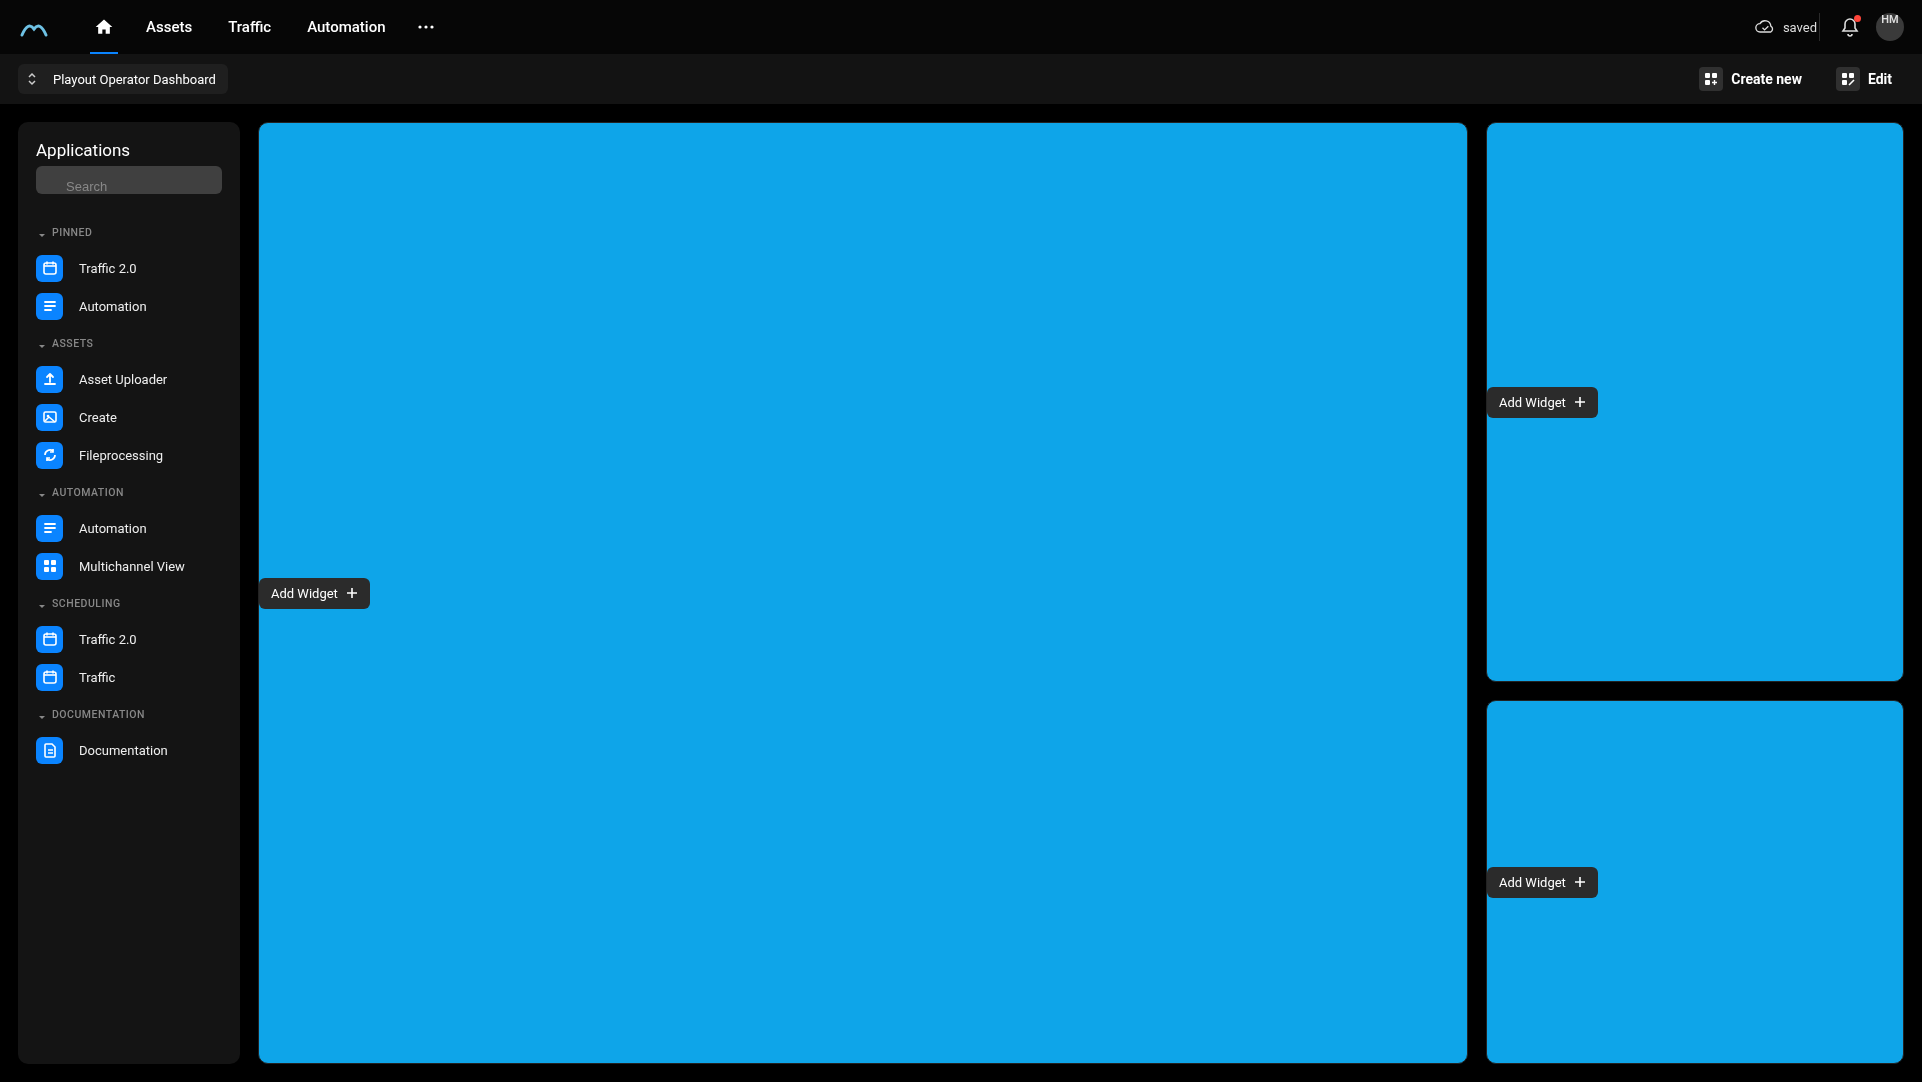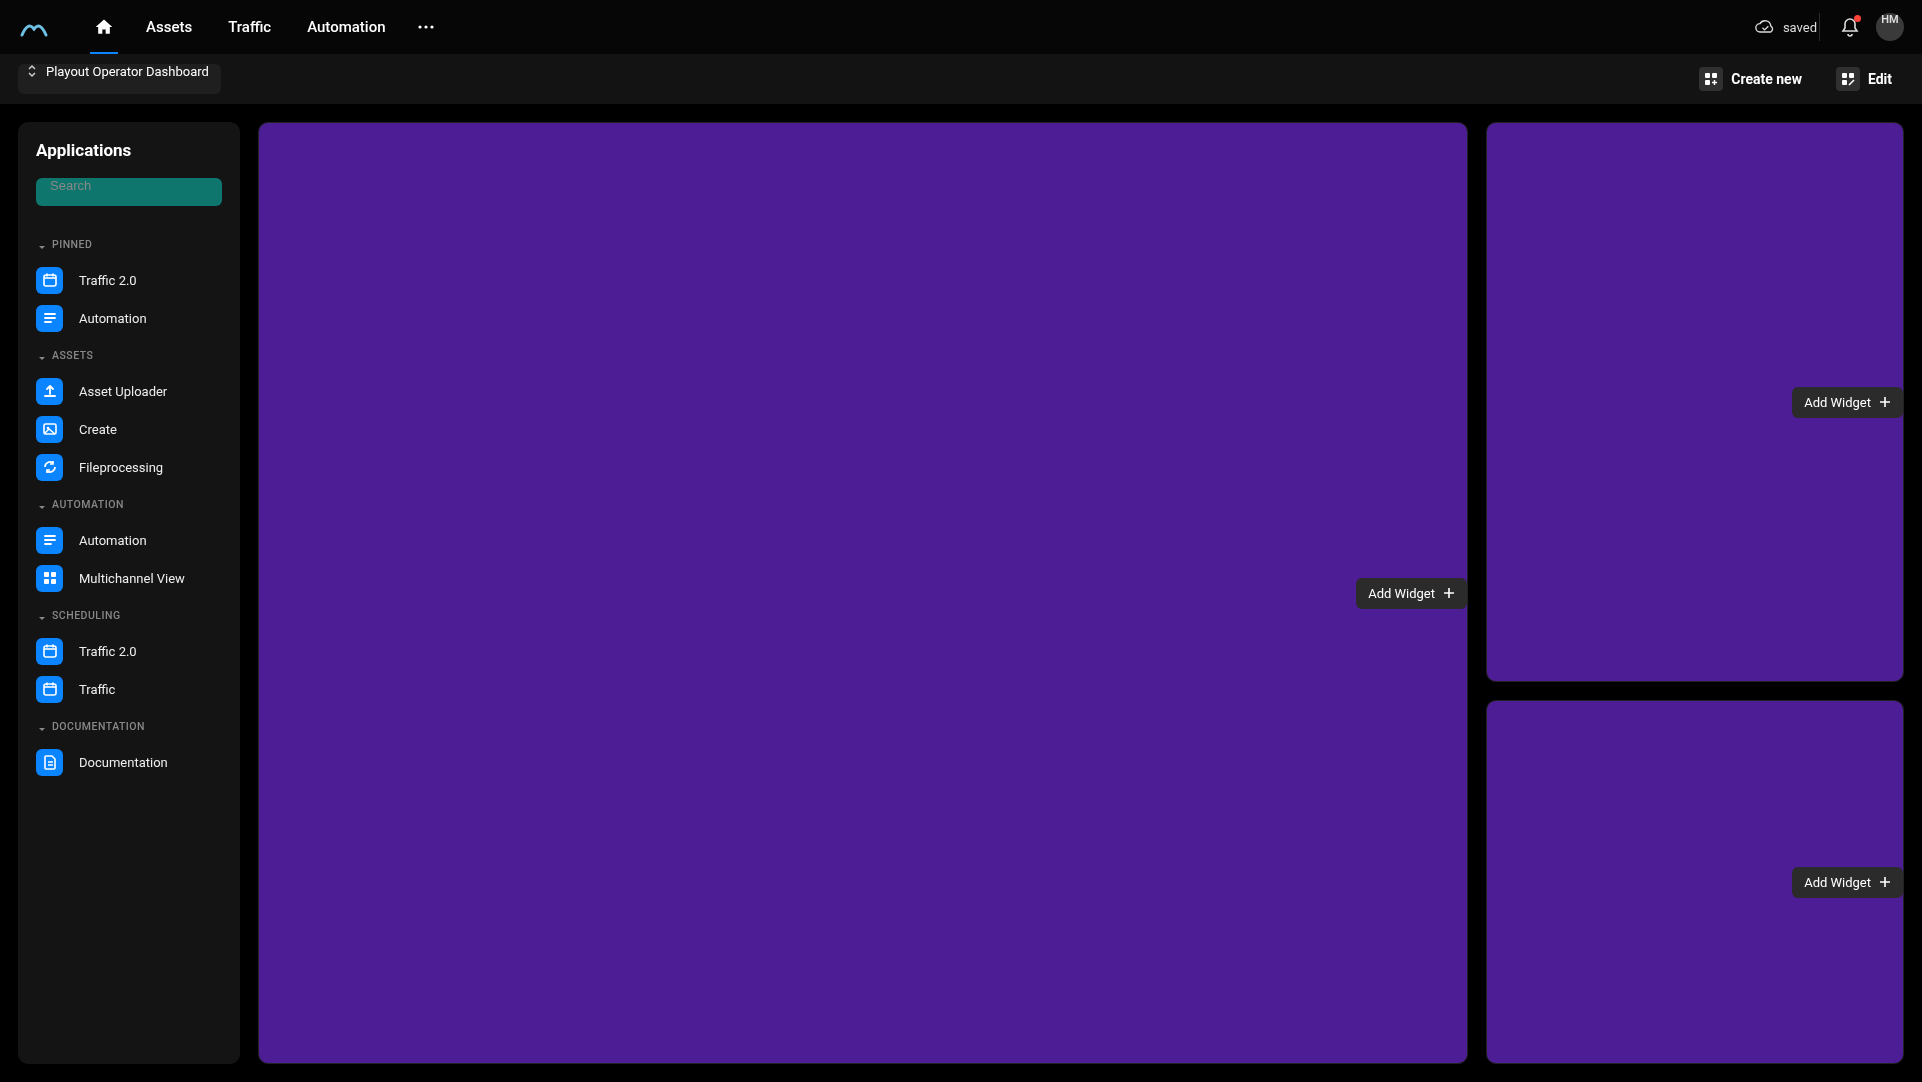--- a/index.html
+++ b/index.html
@@ -82,21 +82,21 @@
     height: 50px;
     background: #131313;
     display: flex; align-items: center;
     padding: 0 18px;
   }
   .dash-selector {
     background: #1f1f1f;
     border-radius: 6px;
     height: 30px;
     padding: 0 12px 0 8px;
-    display: flex; align-items: flex-start; gap: 8px;
+    display: flex; align-items: center; gap: 15px;
     font-size: 13px;
     cursor: pointer;
   }
   .sub-spacer { flex: 1; }
   .toolbar-btn {
     display: flex; align-items: center; gap: 8px;
     height: 32px;
     padding: 0 12px;
     border-radius: 6px;
     cursor: pointer;
@@ -121,29 +121,29 @@
     width: 222px;
     background: #141414;
     border-radius: 10px;
     padding: 18px;
     display: flex;
     flex-direction: column;
     overflow-y: auto;
   }
   .sidebar-title {
     font-size: 17px;
-    font-weight: 700;
-    margin-bottom: 18px;
+    font-weight: 400;
+    margin-bottom: 6px;
   }
   .search-box {
-    background: #0f766e;
+    background: #404040;
     border-radius: 6px;
     height: 28px;
-    display: flex; align-items: flex-start;
-    padding: 0 8px;
+    display: flex; align-items: flex-end;
+    padding: 0 24px;
     gap: 6px;
     margin-bottom: 20px;
   }
   .search-box input {
     background: transparent;
     border: none;
     outline: none;
     color: #fff;
     font-size: 13px;
     flex: 1;
@@ -178,24 +178,24 @@
   .grid {
     flex: 1;
     display: grid;
     grid-template-columns: 1fr 418px;
     grid-template-rows: 1fr 0.65fr;
     gap: 18px;
   }
   .panel {
     border: 1px solid #222;
     border-radius: 10px;
-    background: #4c1d95;
+    background: #0ea5e9;
     display: flex;
     align-items: center;
-    justify-content: flex-end;
+    justify-content: flex-start;
   }
   .panel-tall { grid-row: 1 / span 2; }
   .add-widget-btn {
     background: #2b2b2b;
     border-radius: 6px;
     padding: 8px 12px;
     display: flex; align-items: center; gap: 8px;
     font-size: 13px;
     cursor: pointer;
     color: #fff;

